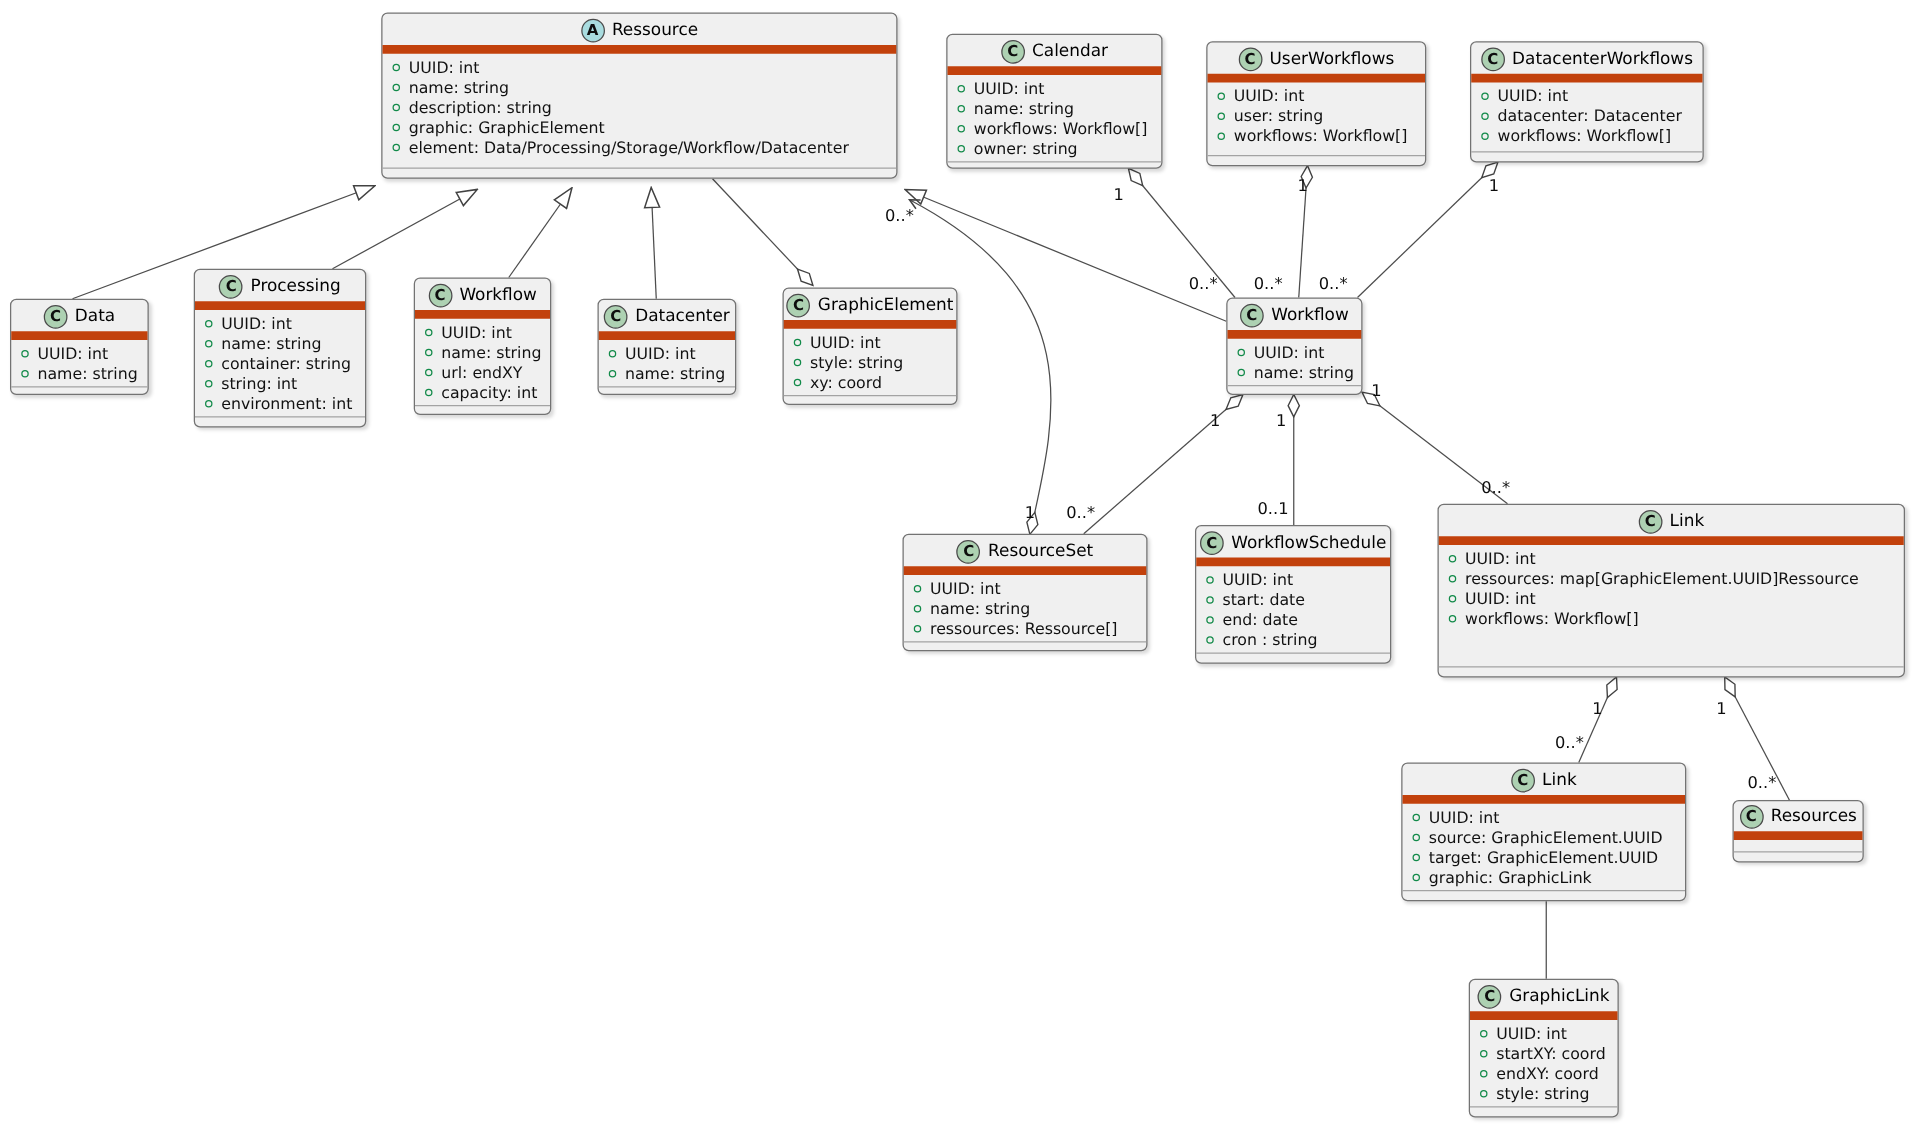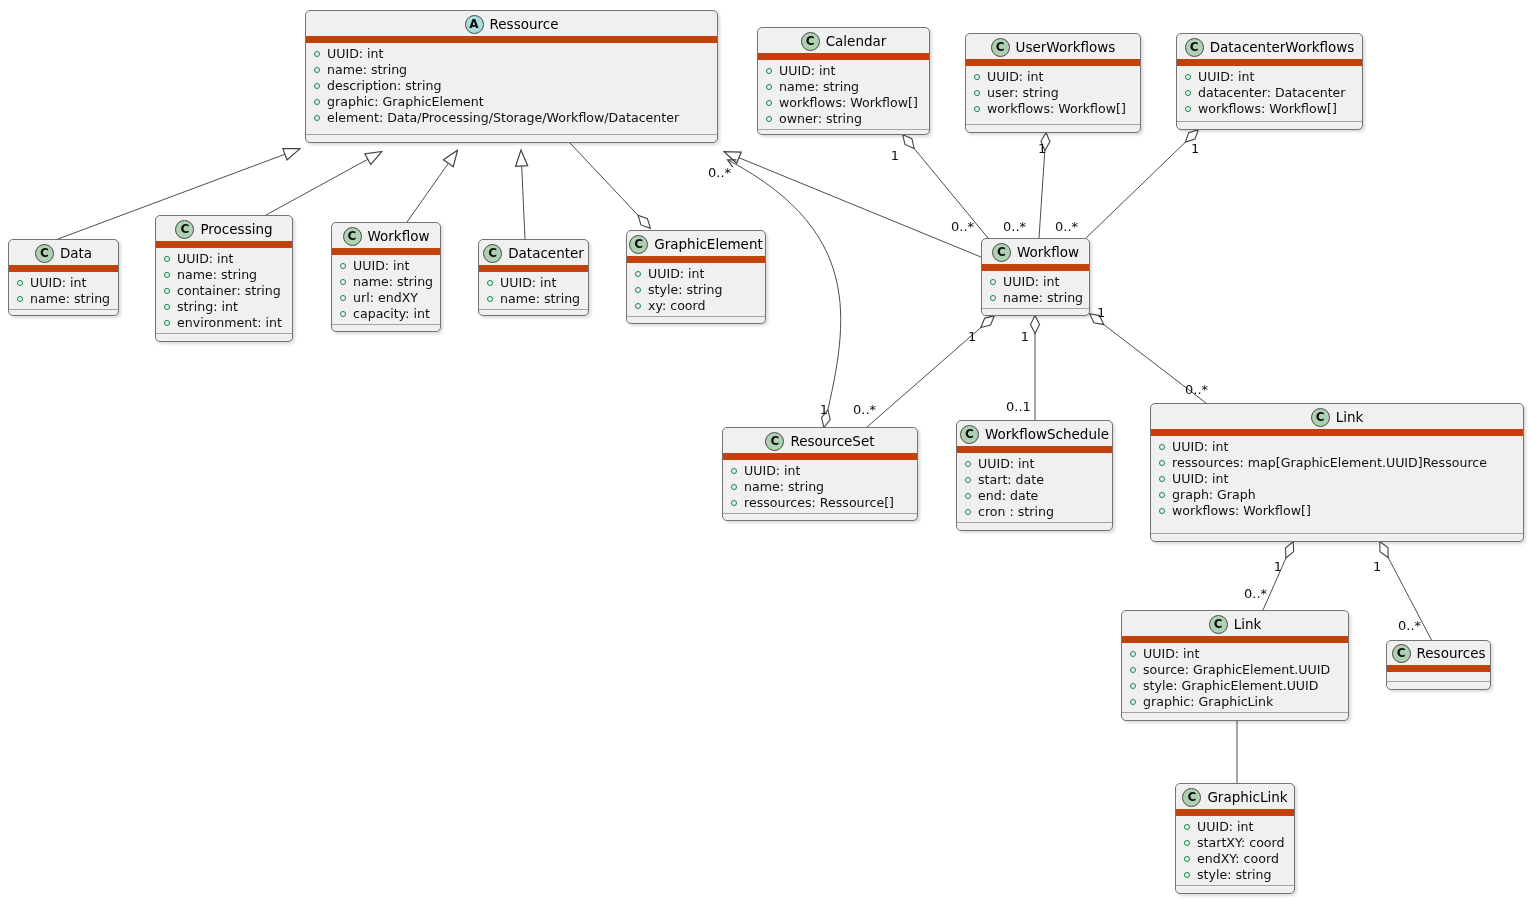--- a/index.html
+++ b/index.html
@@ -397,24 +397,20 @@
       <div class="attr">
           <span class="vis"></span>
           <span>ressources: map[GraphicElement.UUID]Ressource</span>
         </div>
       <div class="attr">
           <span class="vis"></span>
           <span>UUID: int</span>
         </div>
       <div class="attr">
           <span class="vis"></span>
-          <span>graph: Graph</span>
-        </div>
-      <div class="attr">
-          <span class="vis"></span>
           <span>workflows: Workflow[]</span>
         </div>
     </div>
     <div class="methods"></div>
   </div>
 
   <div class="cls" style="left:1121px;top:610px;width:228px;height:111px">
     <div class="title">
       <span class="badge class">C</span>
       <span class="cname">Link</span>
@@ -423,21 +419,21 @@
       <div class="attr">
           <span class="vis"></span>
           <span>UUID: int</span>
         </div>
       <div class="attr">
           <span class="vis"></span>
           <span>source: GraphicElement.UUID</span>
         </div>
       <div class="attr">
           <span class="vis"></span>
-          <span>style: GraphicElement.UUID</span>
+          <span>target: GraphicElement.UUID</span>
         </div>
       <div class="attr">
           <span class="vis"></span>
           <span>graphic: GraphicLink</span>
         </div>
     </div>
     <div class="methods"></div>
   </div>
 
   <div class="cls" style="left:1386px;top:640px;width:105px;height:50px">

